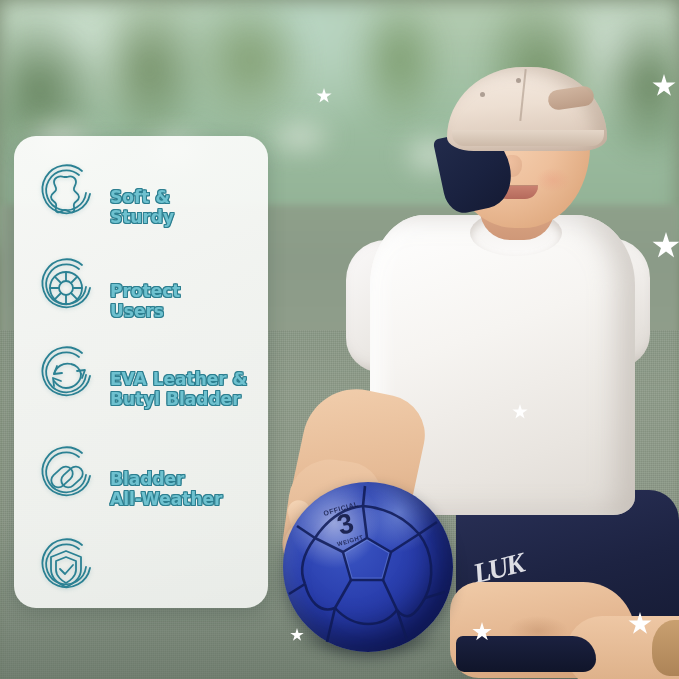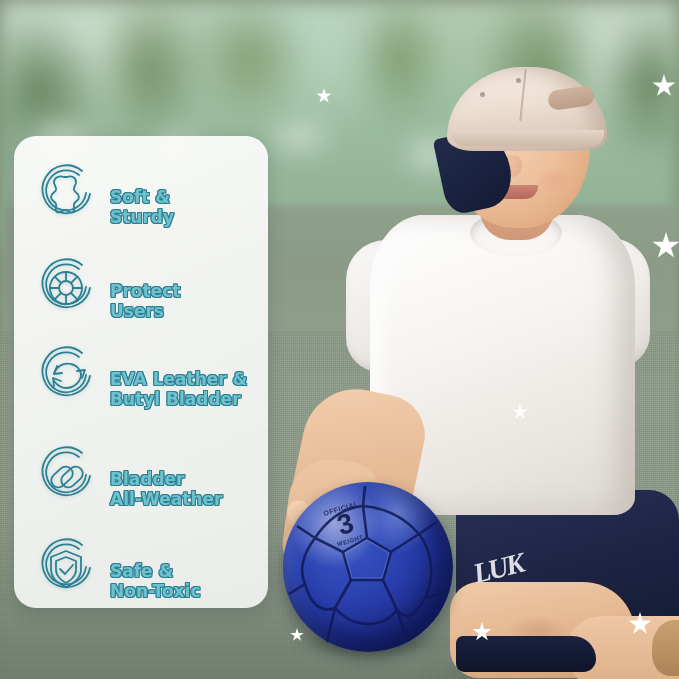--- a/index.html
+++ b/index.html
@@ -490,22 +490,20 @@
         <svg viewBox="0 0 70 70">
           <g fill="none" stroke="#2b8193" stroke-width="1.8" stroke-linecap="round" stroke-linejoin="round">
             <path d="M50,13 A24,24 0 1 0 58,36"></path>
             <path d="M47,17 A20,20 0 1 0 54,35"></path>
             <path d="M34,19 L49,25 v12 c0,9 -8,15 -15,18 c-7,-3 -15,-9 -15,-18 V25 z"></path>
             <path d="M34,25 L44,29 v9 c0,6 -6,11 -10,13 c-4,-2 -10,-7 -10,-13 v-9 z"></path>
             <path d="M28,37 l5,5 l8,-9"></path>
           </g>
         </svg>
       </div>
-      <div class="f-text">Safe &amp;
-Non-Toxic</div>
     </div>
 
   </div>
 
   <div id="stars-layer">
       <div class="star" style="left: 316px; top: 88px; width: 16px; height: 16px; background: rgb(255, 255, 255);"></div>
       <div class="star" style="left: 652px; top: 74px; width: 24px; height: 24px; background: rgb(255, 255, 255);"></div>
       <div class="star" style="left: 652px; top: 232px; width: 28px; height: 28px; background: rgb(255, 255, 255);"></div>
       <div class="star" style="left: 512px; top: 404px; width: 16px; height: 16px; background: rgb(255, 255, 255);"></div>
       <div class="star" style="left: 290px; top: 628px; width: 14px; height: 14px; background: rgb(255, 255, 255);"></div>

